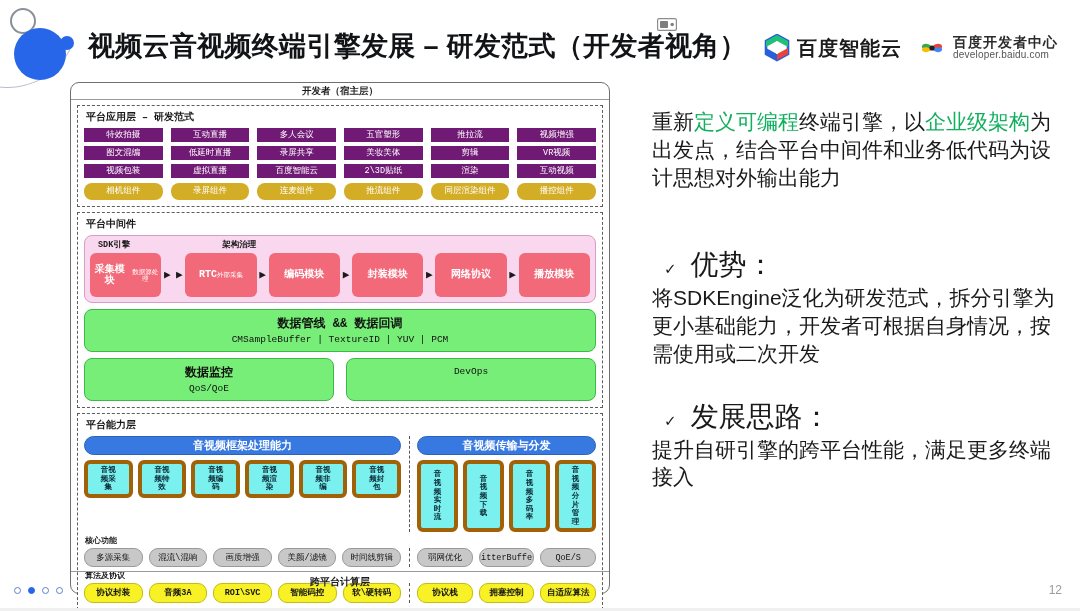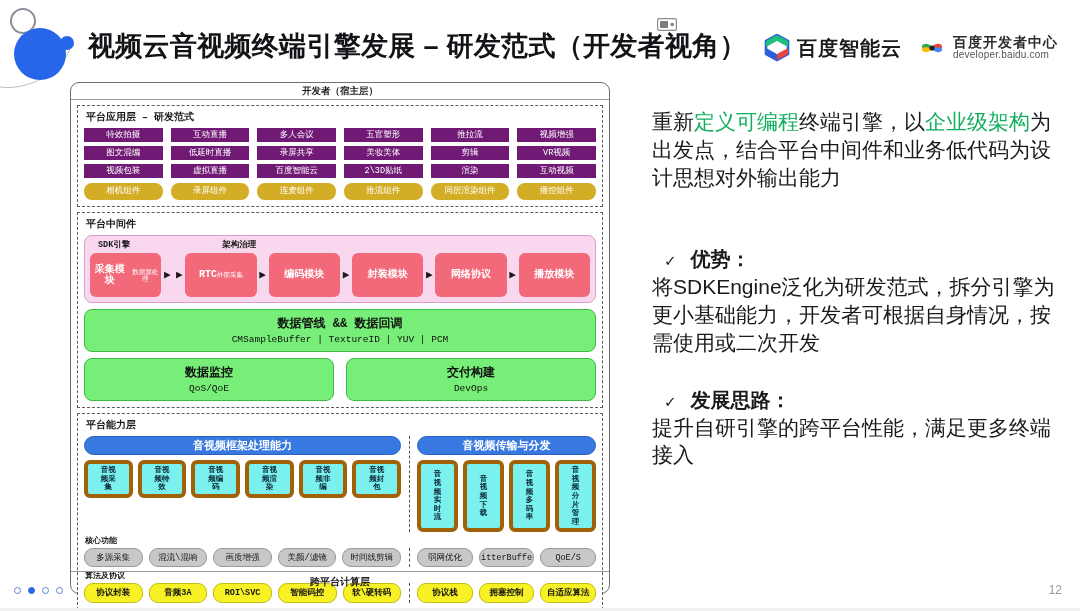--- a/index.html
+++ b/index.html
@@ -169,21 +169,21 @@
 
   
   #rightpanel {
     position: absolute; left: 652px; top: 108px;
     width: 410px; color: #1a1a1a;
   }
   .para { font-size: 21px; line-height: 1.33; font-weight: 500; }
   .hl { color: #12b05e; }
   .bullet { display: flex; gap: 14px; align-items: baseline; }
   .chk { font-size: 15px; color: #1a1a1a; padding-left: 12px; }
-  .bullet-title { font-size: 20px; font-weight: bold; }
+  .bullet-title { font-size: 28px; font-weight: normal; }
   .body-text { font-size: 21px; line-height: 1.33; }
   .gap-lg { height: 54px; }
   .gap-md { height: 30px; }
 
   
   .dots { position: absolute; left: 14px; bottom: 17px; display: flex; gap: 7px; align-items: center; }
   .dot { width: 7px; height: 7px; border-radius: 50%; border: 1.2px solid #5e7fd0; background: #fff; }
   .dot.on { background: #2766e8; border-color: #2766e8; }
   .pageno { position: absolute; right: 18px; bottom: 14px; font-size: 12px; color: #9a9a9a; }
   .footer-rule { position: absolute; left: 0; right: 0; bottom: 0; height: 3px; background: #f0f0f0; }
@@ -311,21 +311,20 @@
         <div class="g1">数据管线 &amp;&amp; 数据回调</div>
         <div class="g2">CMSampleBuffer | TextureID | YUV | PCM</div>
       </div>
 
       <div class="green-row" id="green-row">
           <div class="greenbar">
             <div class="g1">数据监控</div>
             <div class="g2">QoS/QoE</div>
           </div>
           <div class="greenbar">
-            <div class="g1">交付构建</div>
             <div class="g2">DevOps</div>
           </div>
         </div>
     </div>
 
     <div class="dashed-sec">
       <div class="sec-label">平台能力层</div>
 
       <div class="cap-cols">
         <div class="cap-div"></div>

